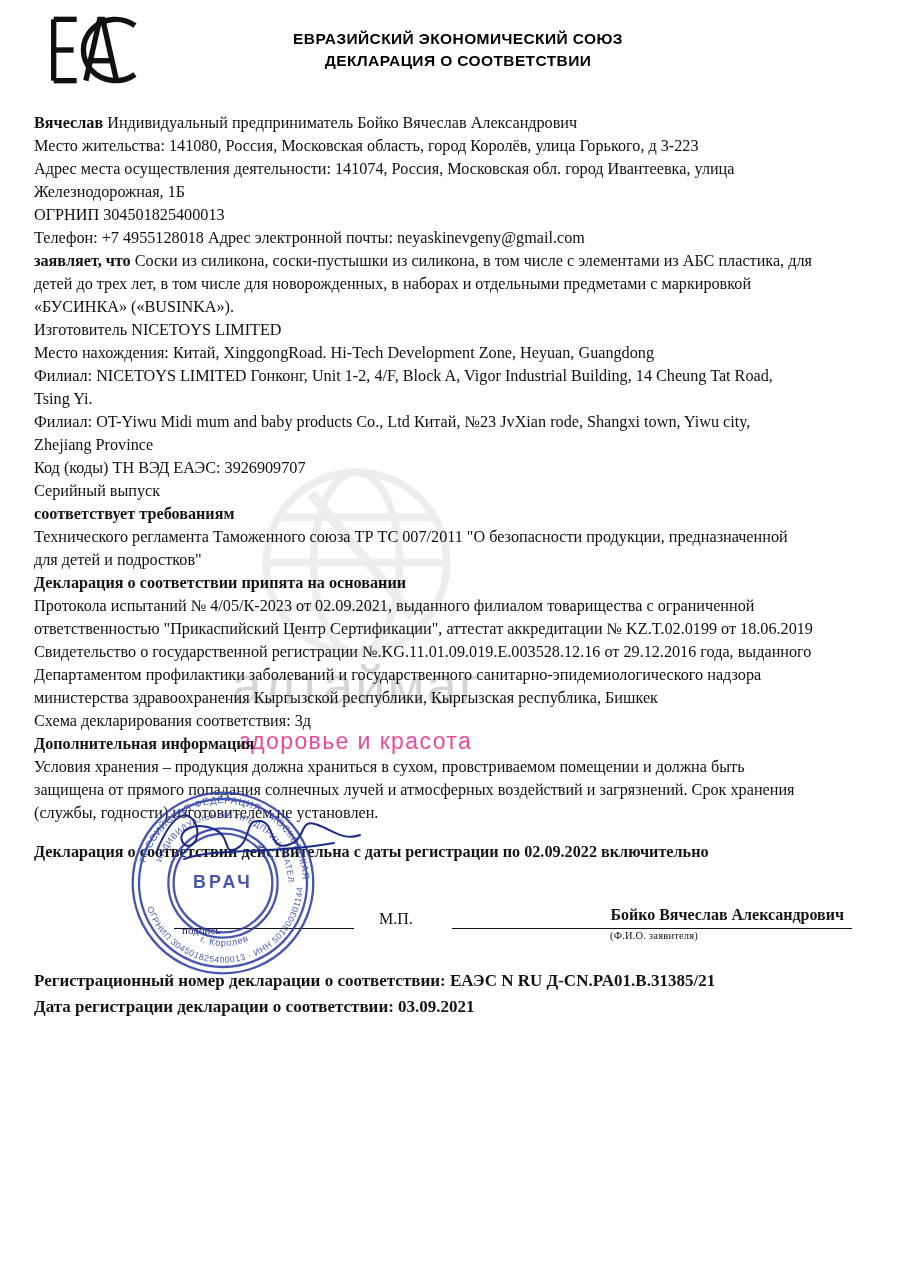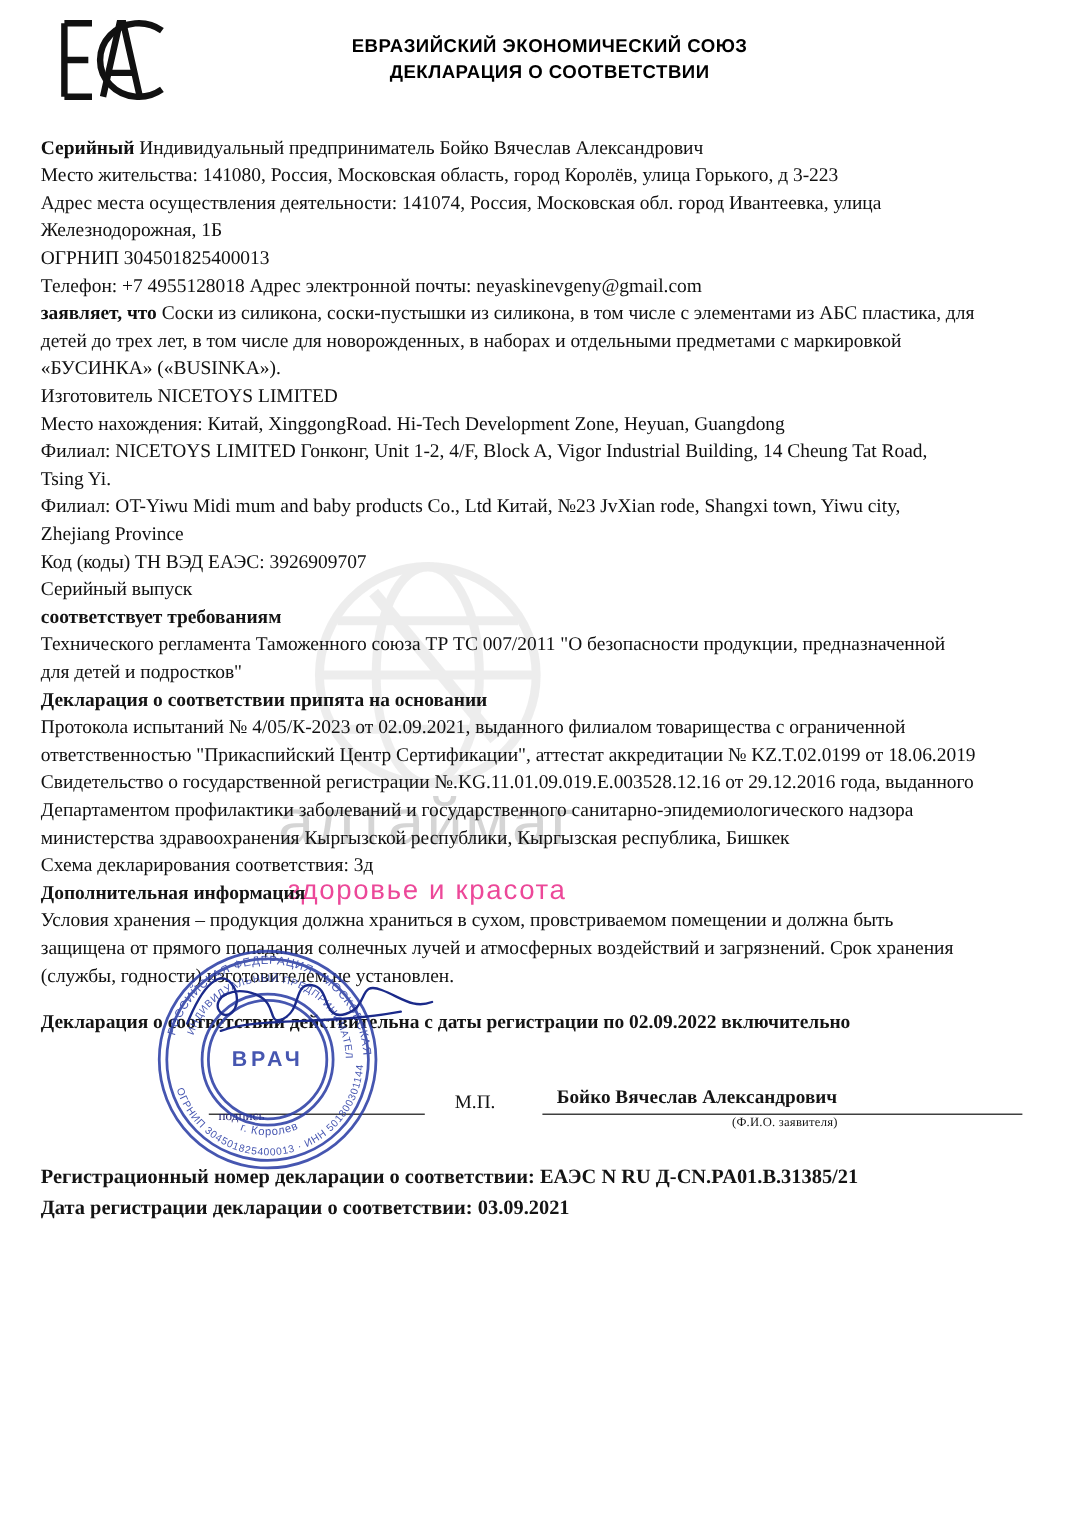--- a/index.html
+++ b/index.html
@@ -114,21 +114,21 @@
   .mp {
     position: absolute;
     left: 345px; top: 32px;
     font-size: 16px;
     font-weight: normal;
   }
   .sign-name {
     position: absolute;
     left: 430px; top: 28px;
     width: 380px;
-    text-align: left;
+    text-align: right;
     font-weight: bold;
     font-size: 16px;
   }
   .sign-rule {
     position: absolute;
     left: 418px; top: 50px;
     width: 400px;
     border-bottom: 1.2px solid #111;
   }
   .sign-caption {
@@ -211,21 +211,21 @@
     </svg>
     <div class="header-titles">
       <div class="doc-title-1">ЕВРАЗИЙСКИЙ ЭКОНОМИЧЕСКИЙ СОЮЗ</div>
       <div class="doc-title-2">ДЕКЛАРАЦИЯ О СООТВЕТСТВИИ</div>
     </div>
   </div>
 
   <div class="content">
 
     <p class="line">
-      <span class="b">Серийный</span>
+      <span class="b">Вячеслав</span>
       <span>Индивидуальный предприниматель Бойко Вячеслав Александрович</span>
     </p>
     <p class="line">Место жительства: 141080, Россия, Московская область, город Королёв, улица Горького, д 3-223</p>
     <p class="line">Адрес места осуществления деятельности: 141074, Россия, Московская обл. город Ивантеевка, улица</p>
     <p class="line">Железнодорожная, 1Б</p>
     <p class="line">ОГРНИП 304501825400013</p>
     <p class="line">Телефон: +7 4955128018 Адрес электронной почты: neyaskinevgeny@gmail.com</p>
 
     <p class="line">
       <span class="b">заявляет, что</span>

